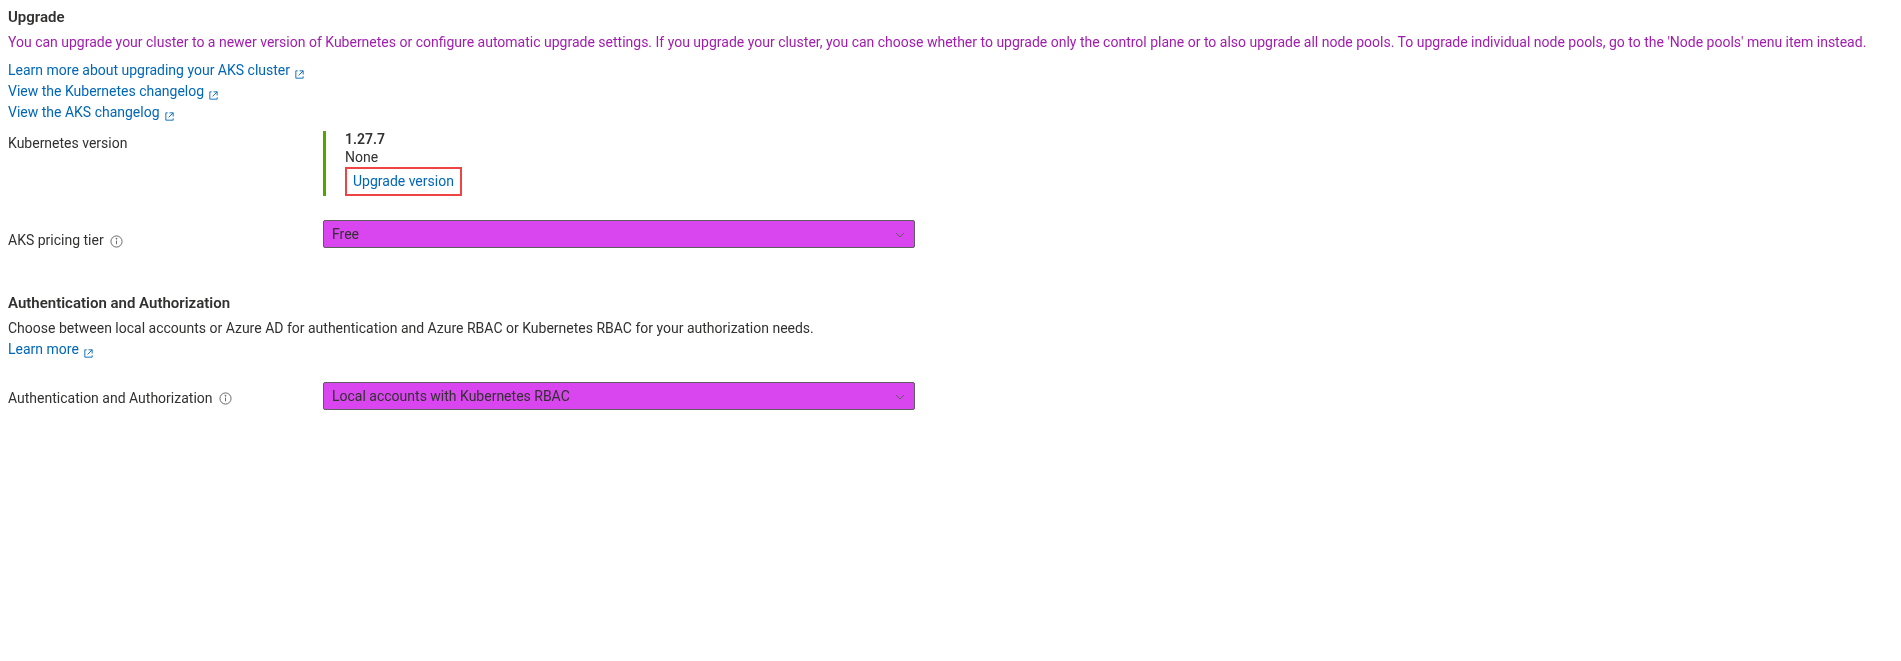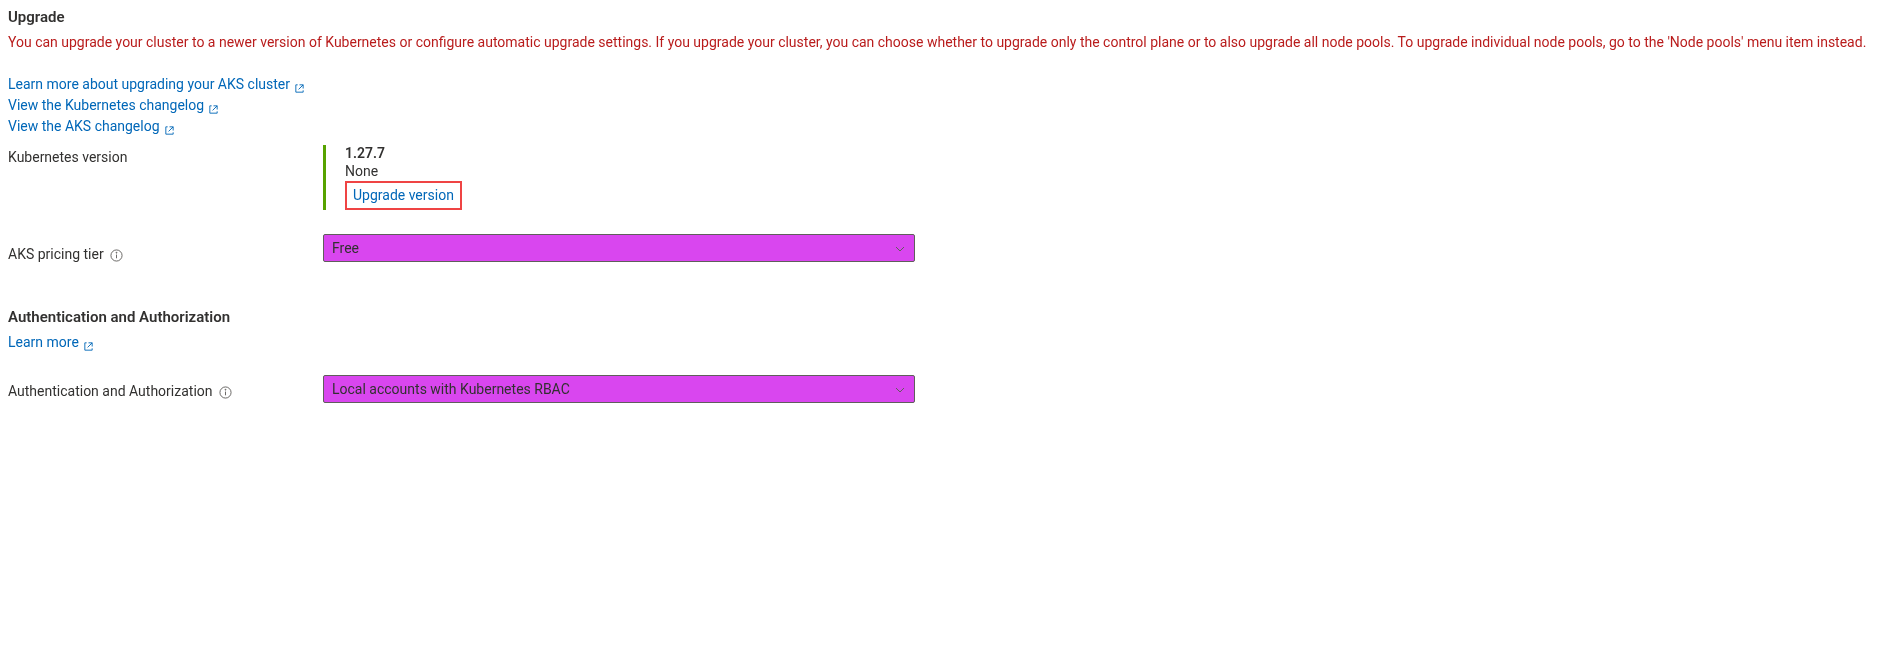--- a/index.html
+++ b/index.html
@@ -13,22 +13,22 @@
     width: 1901px;
   }
   .section-title {
     font-weight: 600;
     font-size: 15px;
     margin-bottom: 6px;
   }
   .description {
     font-size: 14px;
     line-height: 1.45;
-    color: #b91c1c;
-    margin-bottom: 22px;
+    color: #a21caf;
+    margin-bottom: 8px;
     max-width: 1870px;
   }
   .links { margin-bottom: 8px; }
   .link {
     color: #0067b8;
     text-decoration: none;
     display: inline-flex;
     align-items: center;
     gap: 4px;
     cursor: pointer;
@@ -174,21 +174,21 @@
         </span>
       </div>
     </div>
   </div>
 
 </div>
 
 <div class="auth-section">
   <div class="section-title">Authentication and Authorization</div>
   <div class="auth-desc">
-    <a class="link">
+    <span>Choose between local accounts or Azure AD for authentication and Azure RBAC or Kubernetes RBAC for your authorization needs. </span><a class="link">
       <span>Learn more</span>
       <span class="ext-icon">
         <svg viewBox="0 0 12 12" fill="none" stroke="#0067b8" stroke-width="1">
             <path d="M4 2H2v8h8V8M6 2h4v4M10 2L5 7"></path>
           </svg>
       </span>
     </a>
   </div>
 
   <div class="field-row" style="align-items:center;">

